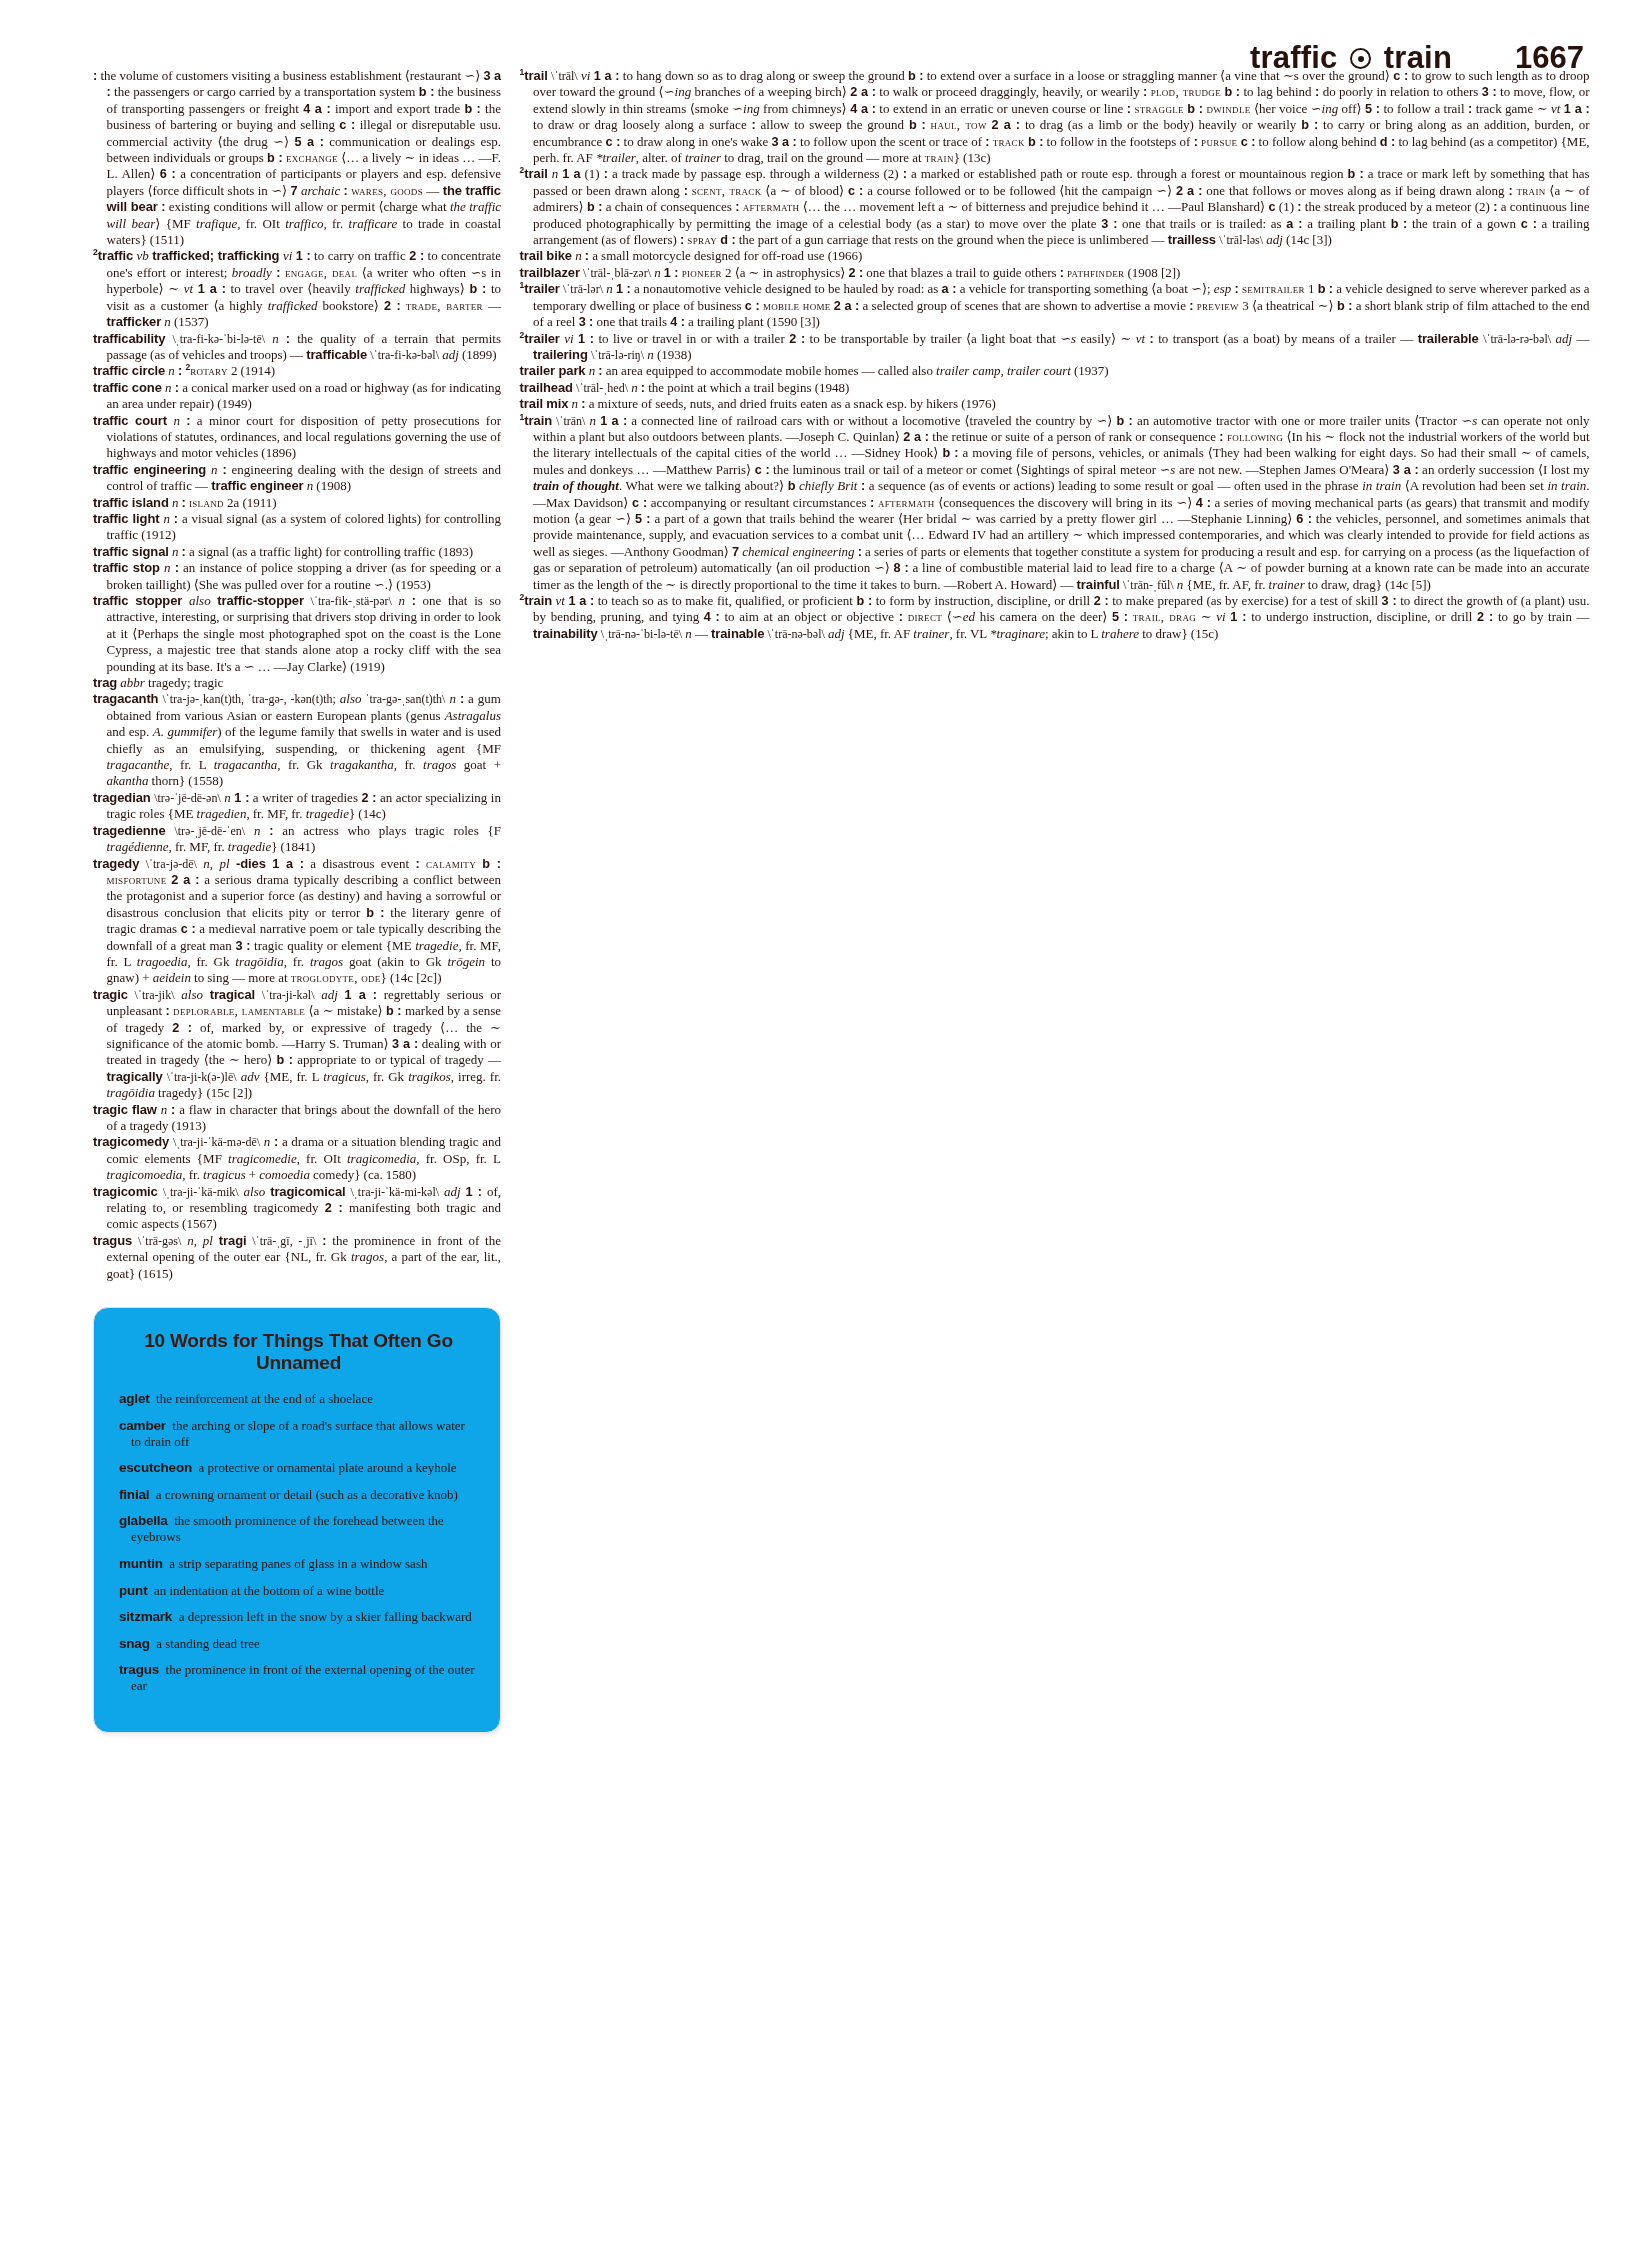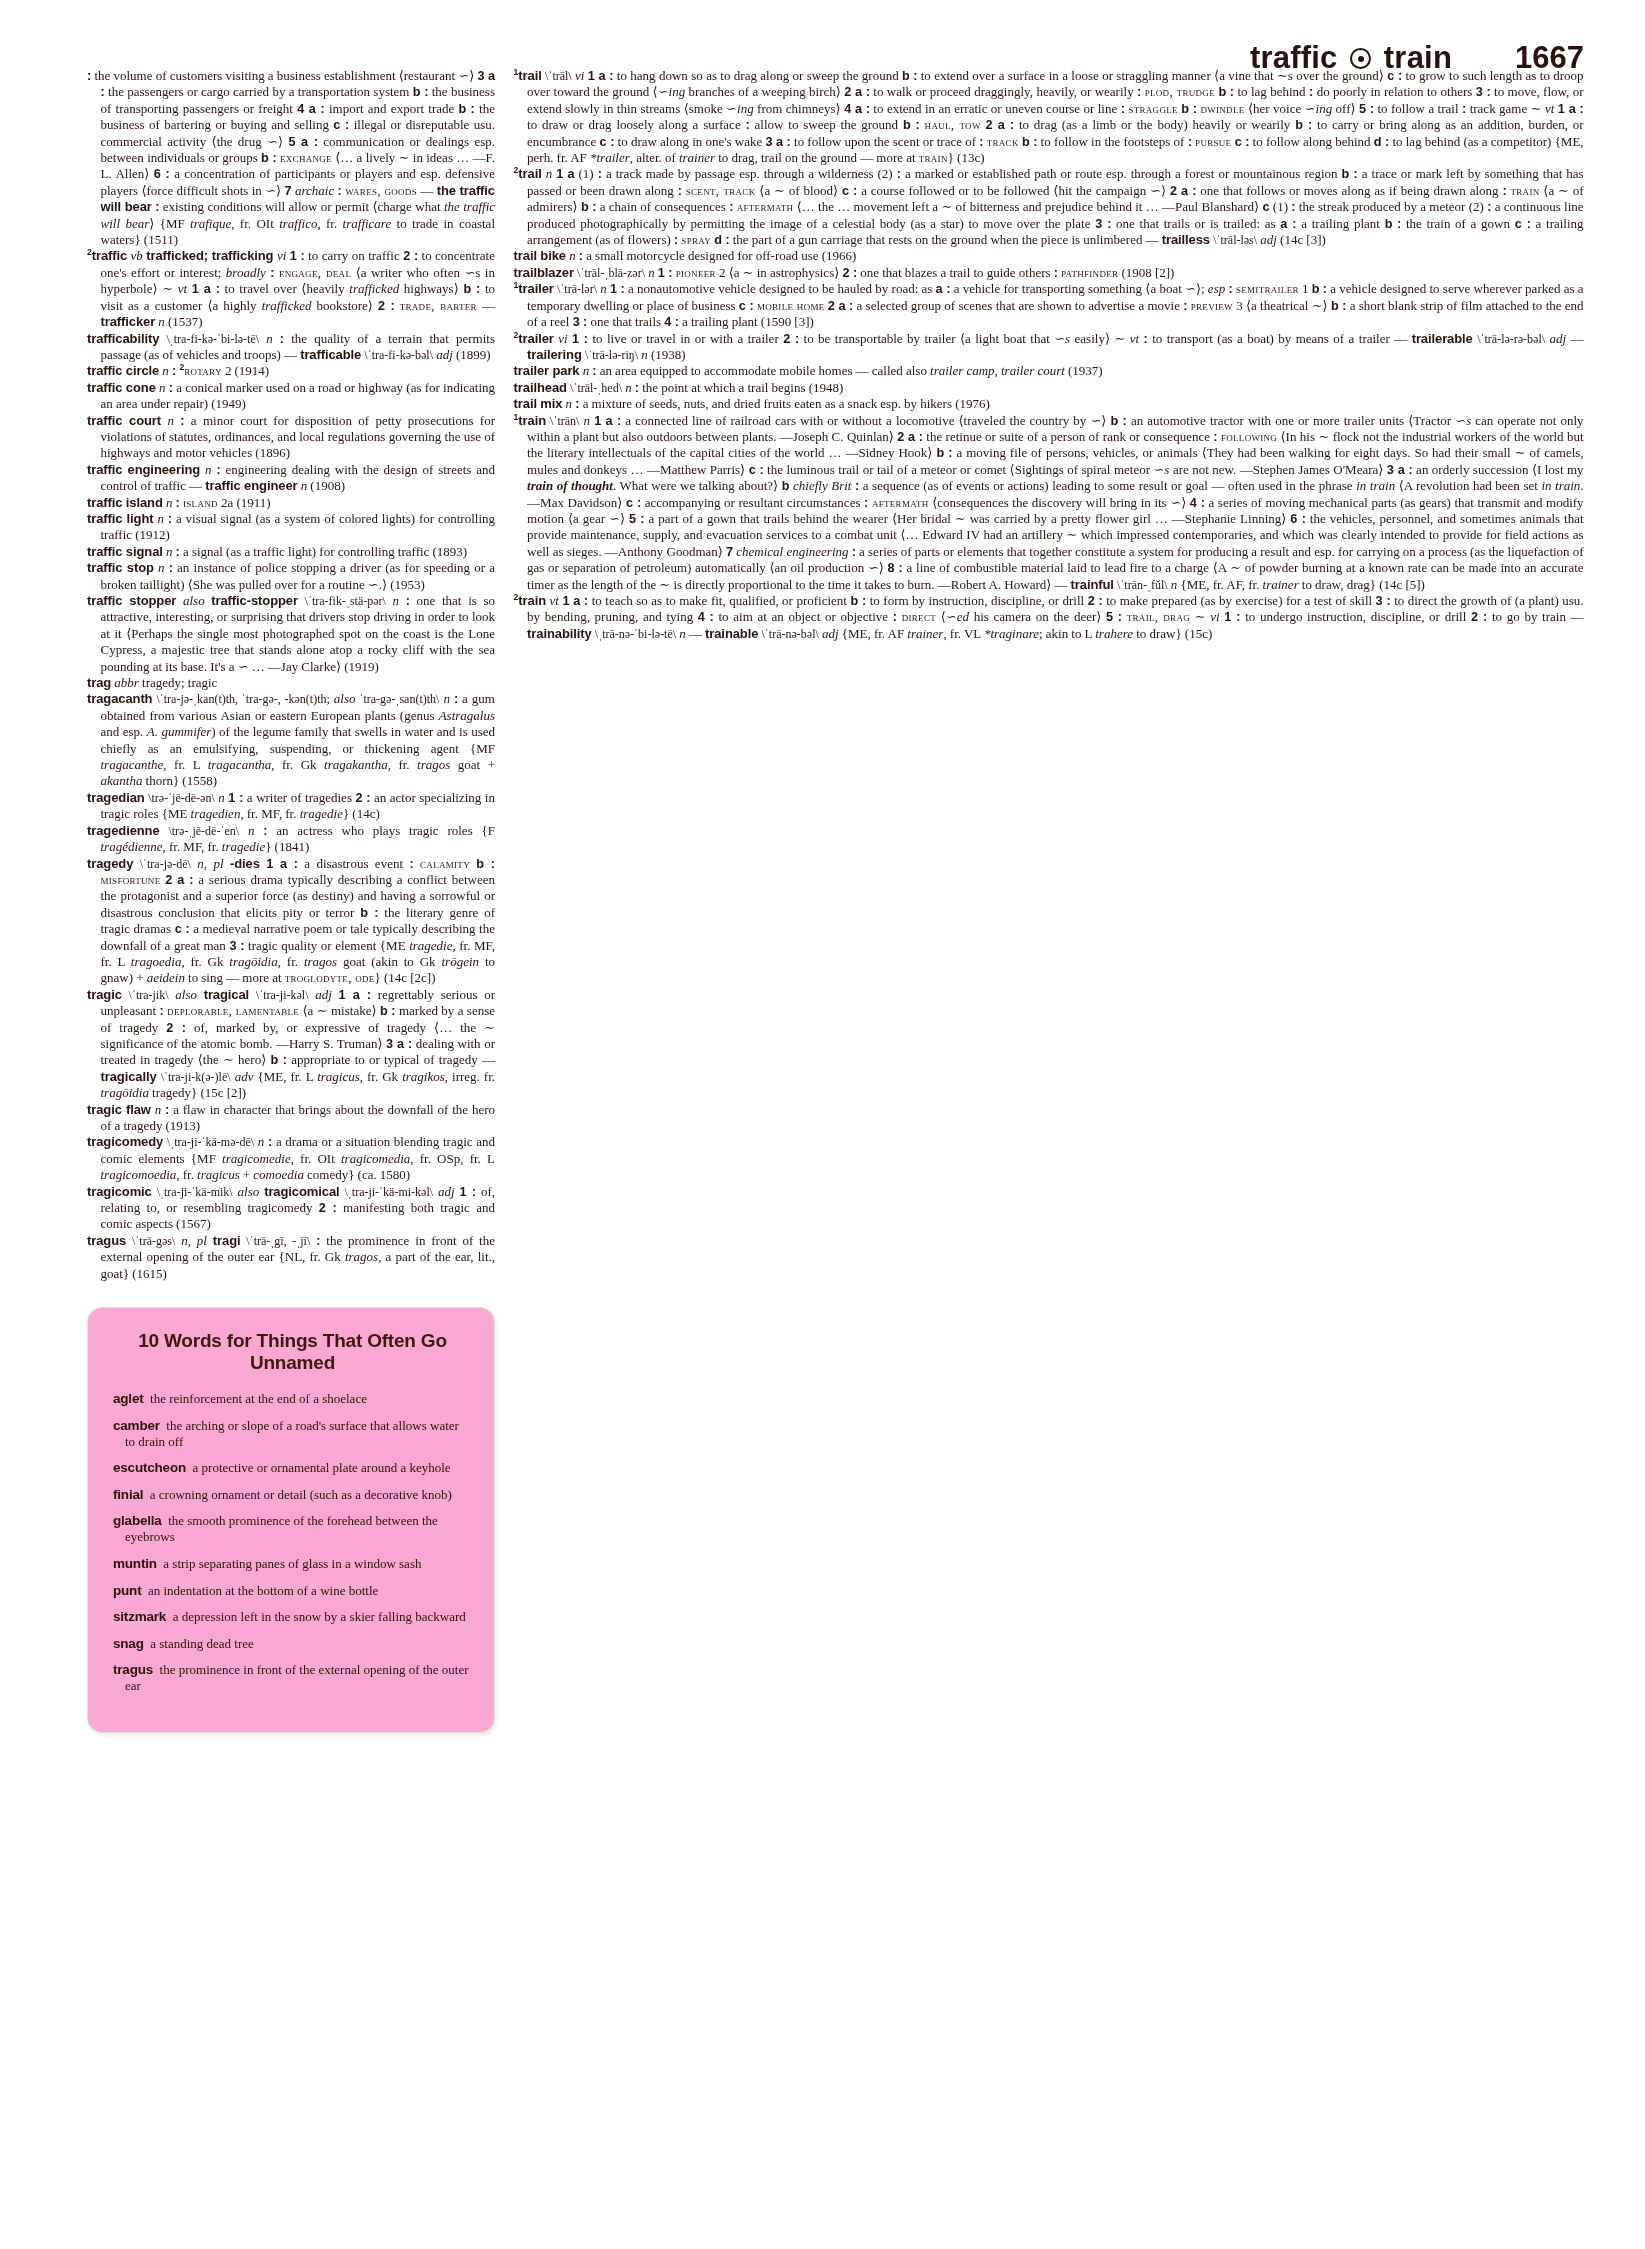--- a/index.html
+++ b/index.html
@@ -68,21 +68,21 @@
     font-weight: bold;
     font-size: 31px;
     margin-left: 63px;
     color: #2a120c;
   }
 
   
   .columns {
     position: absolute;
     top: 68px;
-    left: 87px;
+    left: 93px;
     width: 1497px;
     display: flex;
     gap: 18.6px;
   }
   .col {
     width: 408px;
     flex: 0 0 408px;
   }
   .col.left  { width: 408px; flex: 0 0 408px; }
   .col.right { width: 1070px; flex: 0 0 1070px; }
@@ -130,21 +130,21 @@
     font-weight: bold;
     font-size: 12.7px;
   }
   .pron { font-size: 12px; }
 
   
   .wordbox {
     margin-top: 25px;
     border: 1.7px solid #e2e0dd;
     border-radius: 15px;
-    background: #f9a8d4;
+    background: #0ea5e9;
     box-shadow: 1.7px 2.5px 3.4px rgba(0,0,0,0.07);
     padding: 18.6px 22px 22px 25px;
     width: 408px;
     box-sizing: border-box;
   }
   .wordbox-title {
     font-family: "Liberation Sans", "DejaVu Sans", sans-serif;
     font-weight: bold;
     font-size: 19px;
     color: #3a1a10;

